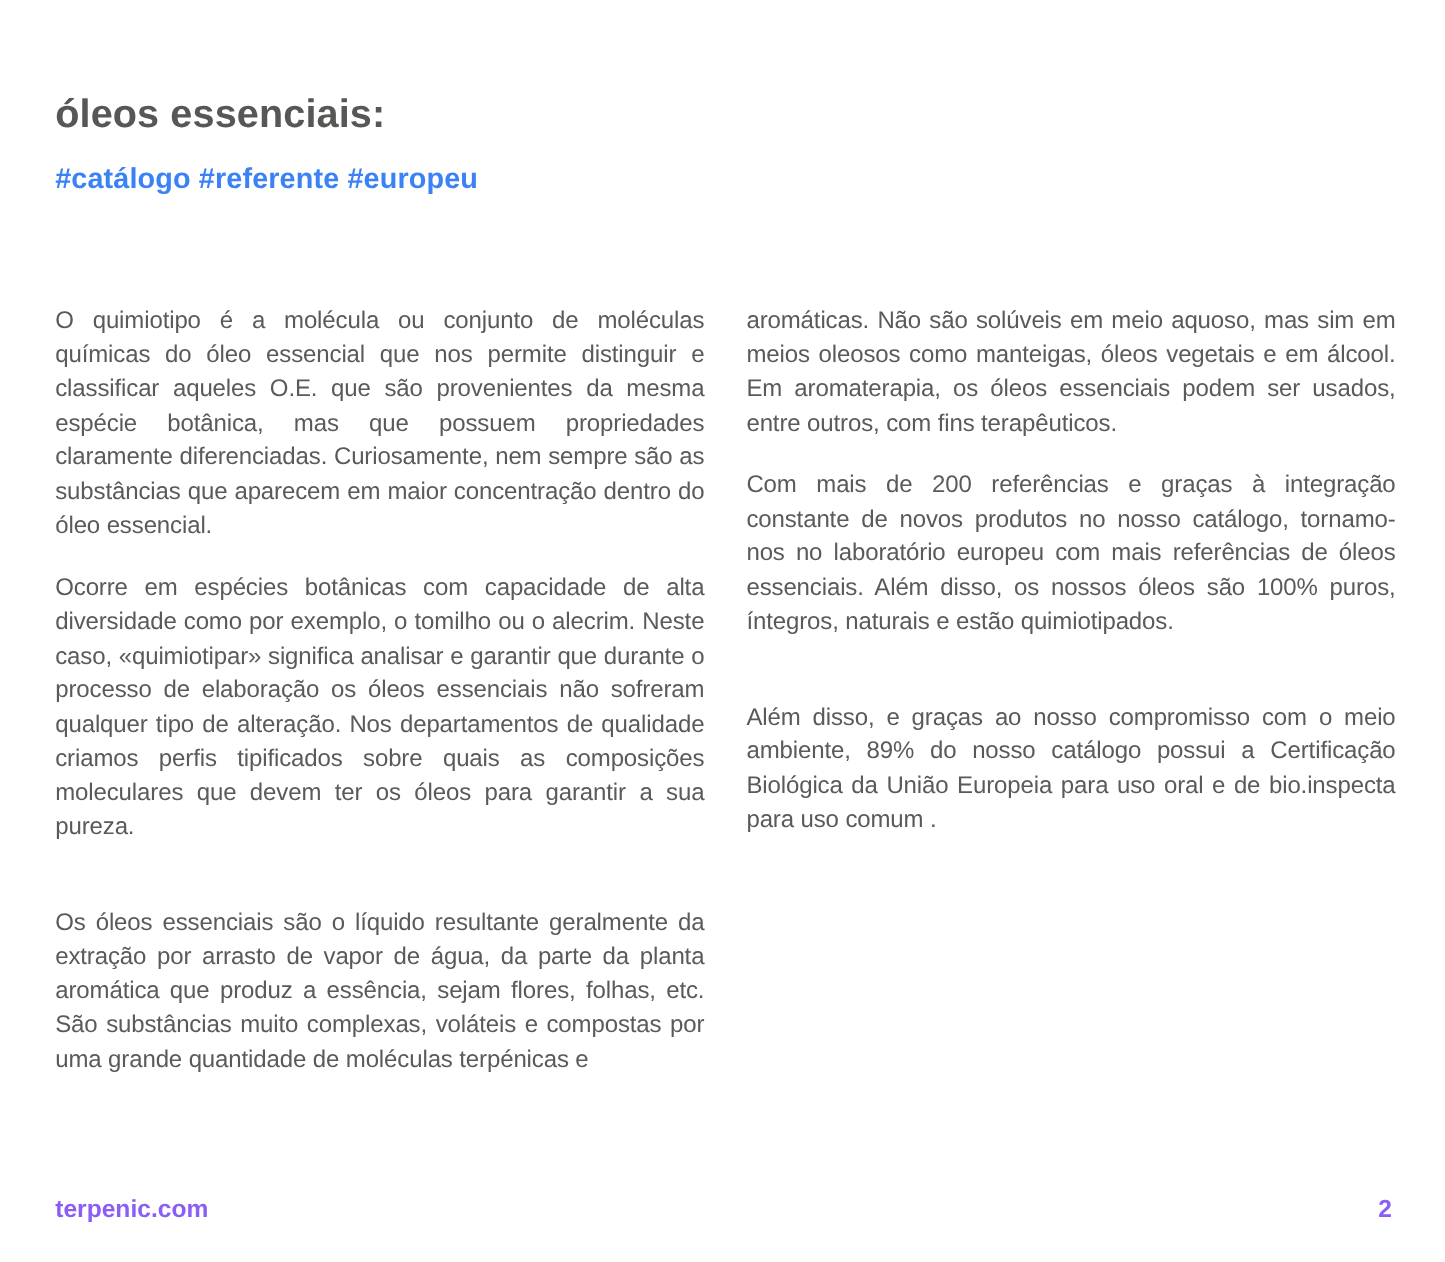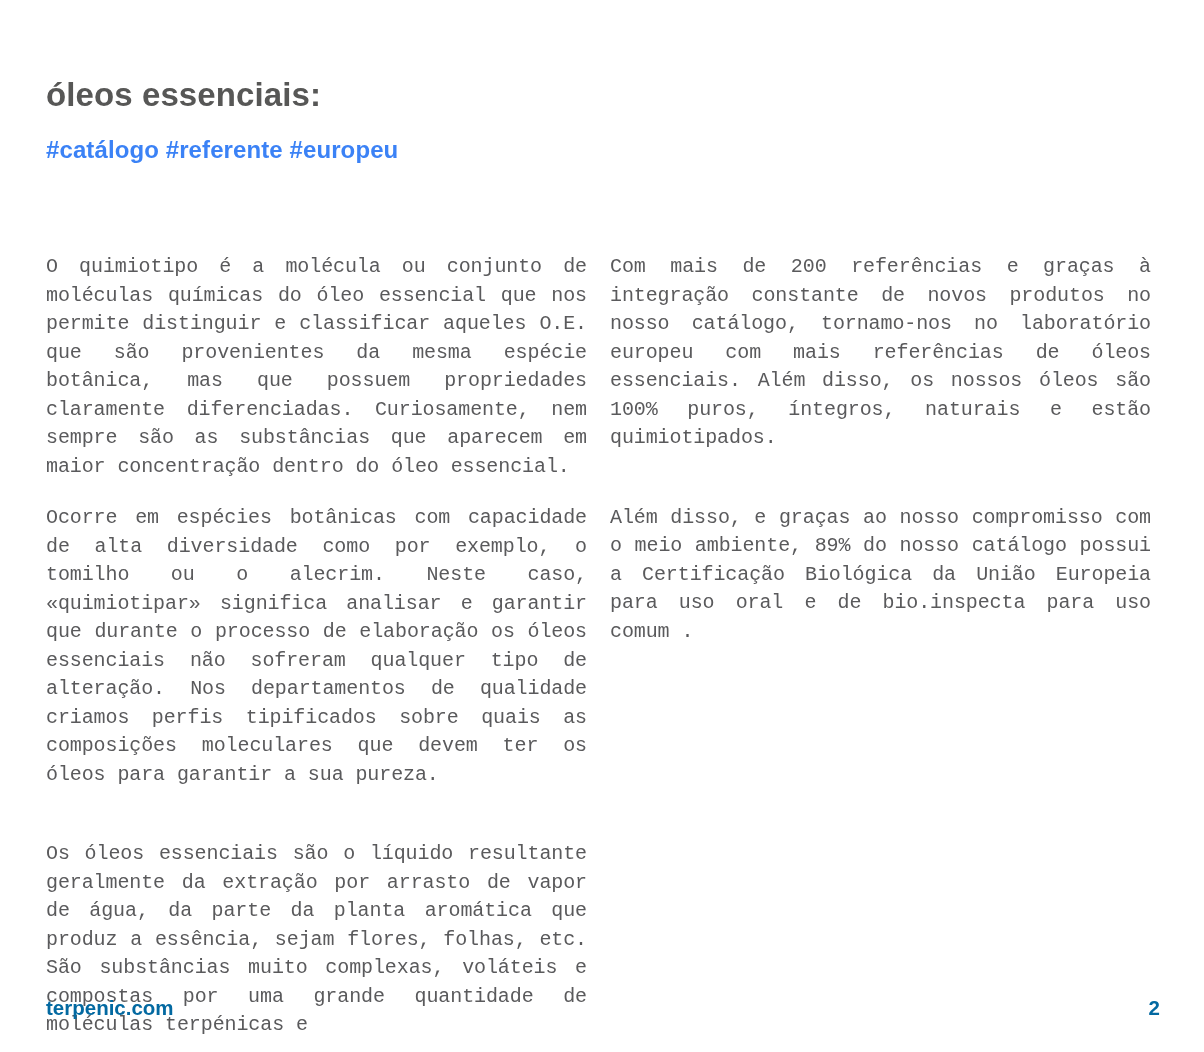--- a/index.html
+++ b/index.html
@@ -28,23 +28,22 @@
   }
   .hashtags {
     margin-top: 18px;
     font-size: 24px;
     font-weight: bold;
     color: #3b82f6;
     letter-spacing: 0.1px;
   }
   .columns {
     display: flex;
-    gap: 23px;
+    gap: 35px;
     margin-top: 89px;
-    font-family: Liberation Mono, monospace;
   }
   .column {
     width: 541px;
     flex: 0 0 541px;
     font-size: 20px;
     line-height: 28.5px;
     color: #5a5a5c;
     text-align: justify;
     letter-spacing: -0.1px;
   }
@@ -54,21 +53,21 @@
   .footer {
     position: absolute;
     left: 46px;
     right: 44px;
     bottom: 32px;
     display: flex;
     justify-content: space-between;
     align-items: baseline;
     font-size: 20.5px;
     font-weight: bold;
-    color: #0369a1;
+    color: #8b5cf6;
   }
 </style>
 </head>
 <body>
 
 <div class="page">
 
   <div class="header">
     <h1 class="title">
       <span>óleos essenciais:</span><br>
@@ -76,20 +75,21 @@
     <div class="hashtags">#catálogo #referente #europeu</div>
   </div>
 
   <div class="columns">
     <div class="column">
       <p class="gap-small">O quimiotipo é a molécula ou conjunto de moléculas químicas do óleo essencial que nos permite distinguir e classificar aqueles O.E. que são provenientes da mesma espécie botânica, mas que possuem propriedades claramente diferenciadas. Curiosamente, nem sempre são as substâncias que aparecem em maior concentração dentro do óleo essencial.</p>
       <p class="gap-large">Ocorre em espécies botânicas com capacidade de alta diversidade como por exemplo, o tomilho ou o alecrim. Neste caso, «quimiotipar» significa analisar e garantir que durante o processo de elaboração os óleos essenciais não sofreram qualquer tipo de alteração. Nos departamentos de qualidade criamos perfis tipificados sobre quais as composições moleculares que devem ter os óleos para garantir a sua pureza.</p>
       <p>Os óleos essenciais são o líquido resultante geralmente da extração por arrasto de vapor de água, da parte da planta aromática que produz a essência, sejam flores, folhas, etc. São substâncias muito complexas, voláteis e compostas por uma grande quantidade de moléculas terpénicas e</p>
     </div>
     <div class="column">
+      <p class="gap-small">aromáticas. Não são solúveis em meio aquoso, mas sim em meios oleosos como manteigas, óleos vegetais e em álcool. Em aromaterapia, os óleos essenciais podem ser usados, entre outros, com fins terapêuticos.</p>
       <p class="gap-large">Com mais de 200 referências e graças à integração constante de novos produtos no nosso catálogo, tornamo-nos no laboratório europeu com mais referências de óleos essenciais. Além disso, os nossos óleos são 100% puros, íntegros, naturais e estão quimiotipados.</p>
       <p>Além disso, e graças ao nosso compromisso com o meio ambiente, 89% do nosso catálogo possui a Certificação Biológica da União Europeia para uso oral e de bio.inspecta para uso comum .</p>
     </div>
   </div>
 
   <div class="footer">
     <span>terpenic.com</span>
     <span>2</span>
   </div>
 

